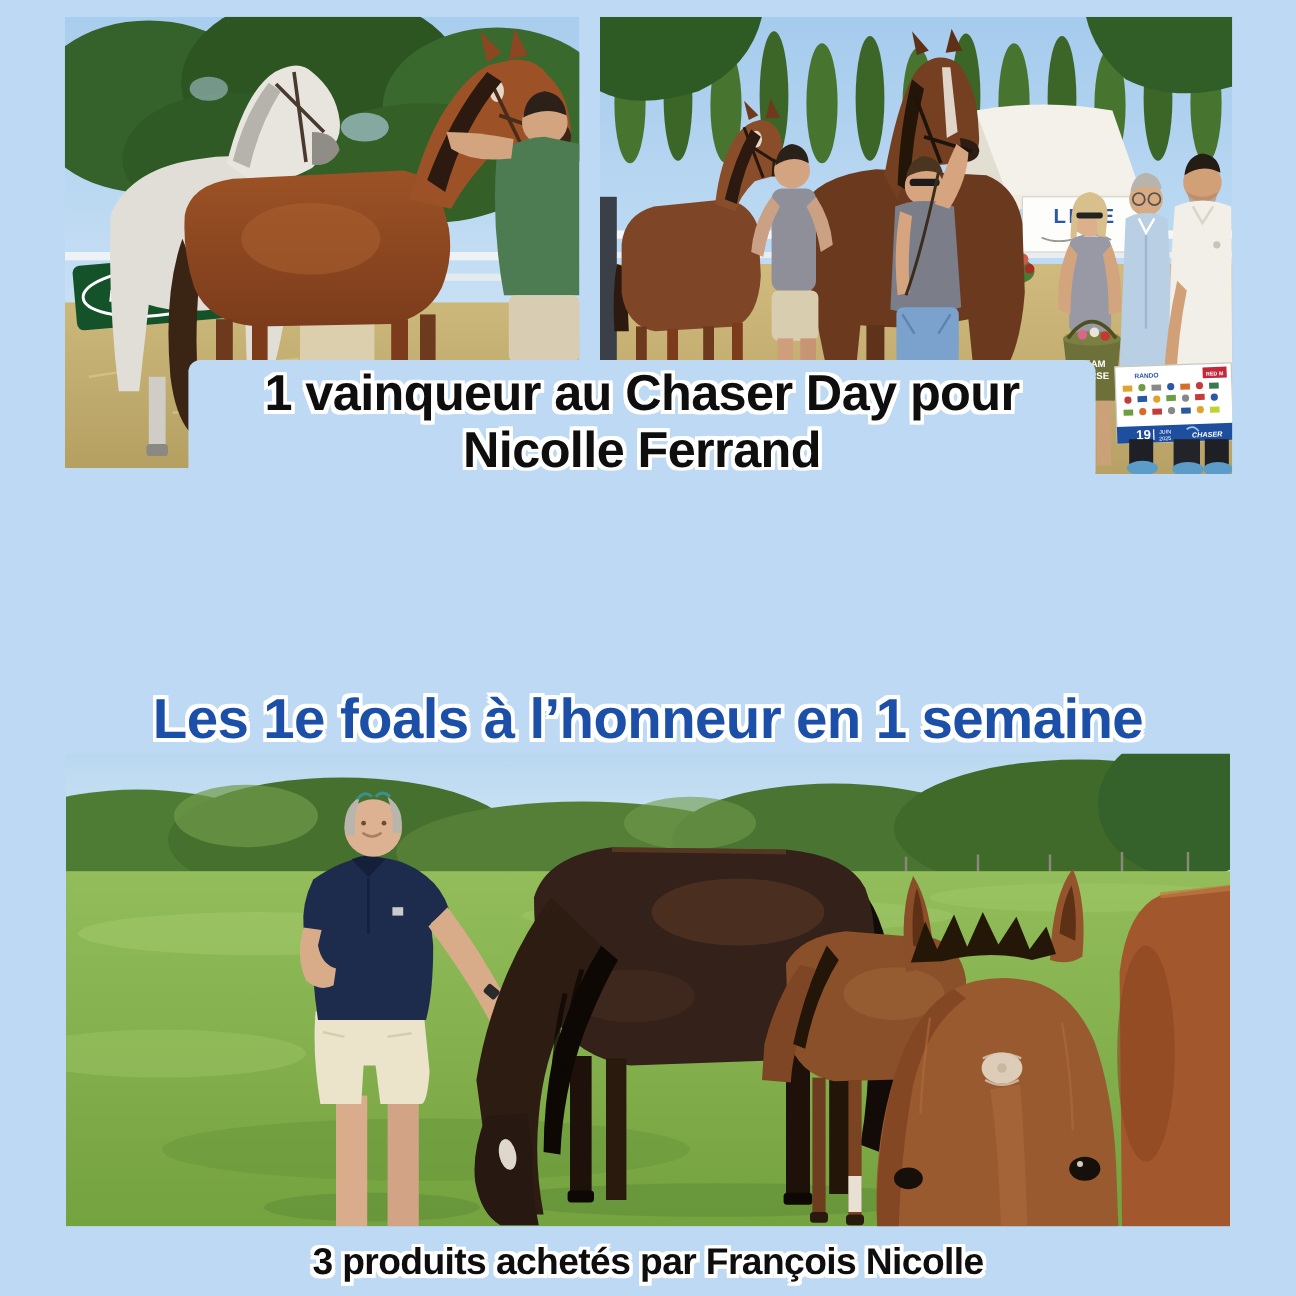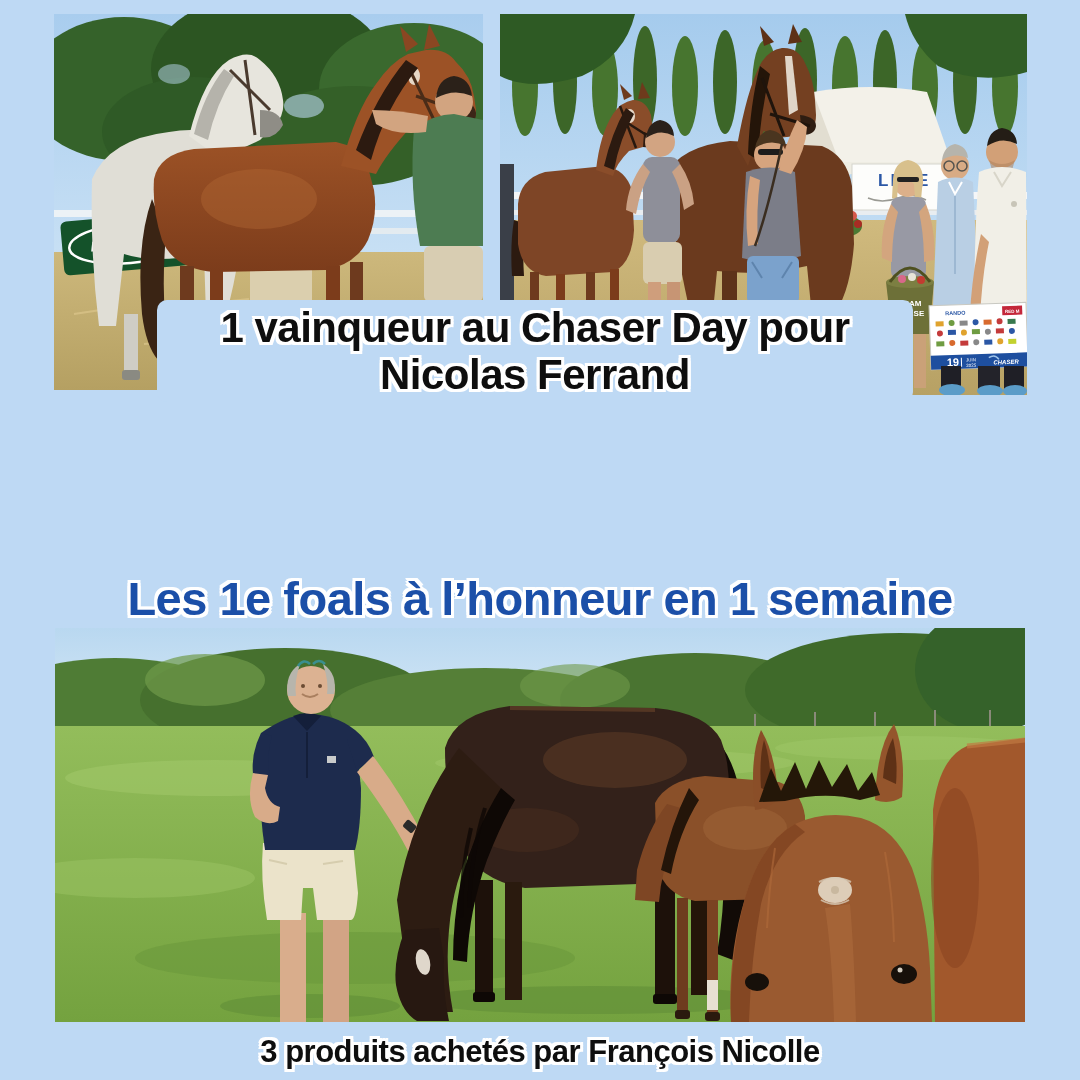--- a/index.html
+++ b/index.html
@@ -330,21 +330,21 @@
         <rect x="504" y="352" width="20" height="27" fill="#1f1f26"></rect>
         <ellipse cx="452" cy="376" rx="13" ry="6" fill="#5b9cc8"></ellipse>
         <ellipse cx="490" cy="377" rx="13" ry="6" fill="#5b9cc8"></ellipse>
         <ellipse cx="515" cy="377" rx="12" ry="6" fill="#5b9cc8"></ellipse>
       </g>
     </svg>
   </div>
 
   <div class="caption-panel">
     <div class="caption-line outline-white">1 vainqueur au Chaser Day pour</div>
-    <div class="caption-line outline-white">Nicolas Ferrand</div>
+    <div class="caption-line outline-white">Nicolle Ferrand</div>
   </div>
 
 
   <div class="subtitle outline-white" style="color: rgb(27, 79, 168);">Les 1e foals à l’honneur en 1 semaine</div>
 
   <div class="photo photo-bottom" role="img" aria-label="Man in navy polo and cream shorts in a green pasture with a dark bay mare grazing and bay foals, one foal head close up with white whorl">
     <svg viewBox="0 0 970 394" preserveAspectRatio="none">
       <defs>
         <linearGradient id="s3sky" x1="0" y1="0" x2="0" y2="1">
           <stop offset="0" stop-color="#b9d8f0"></stop>

